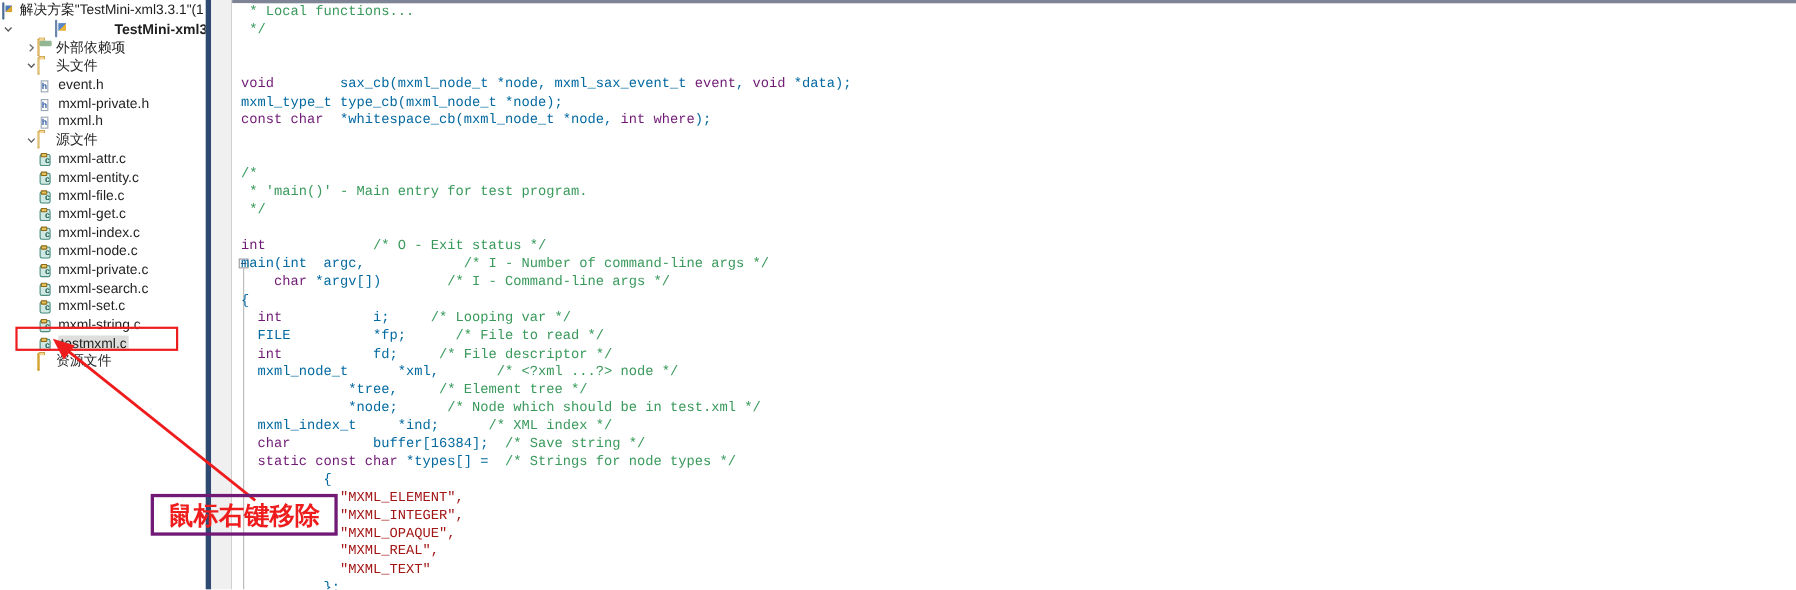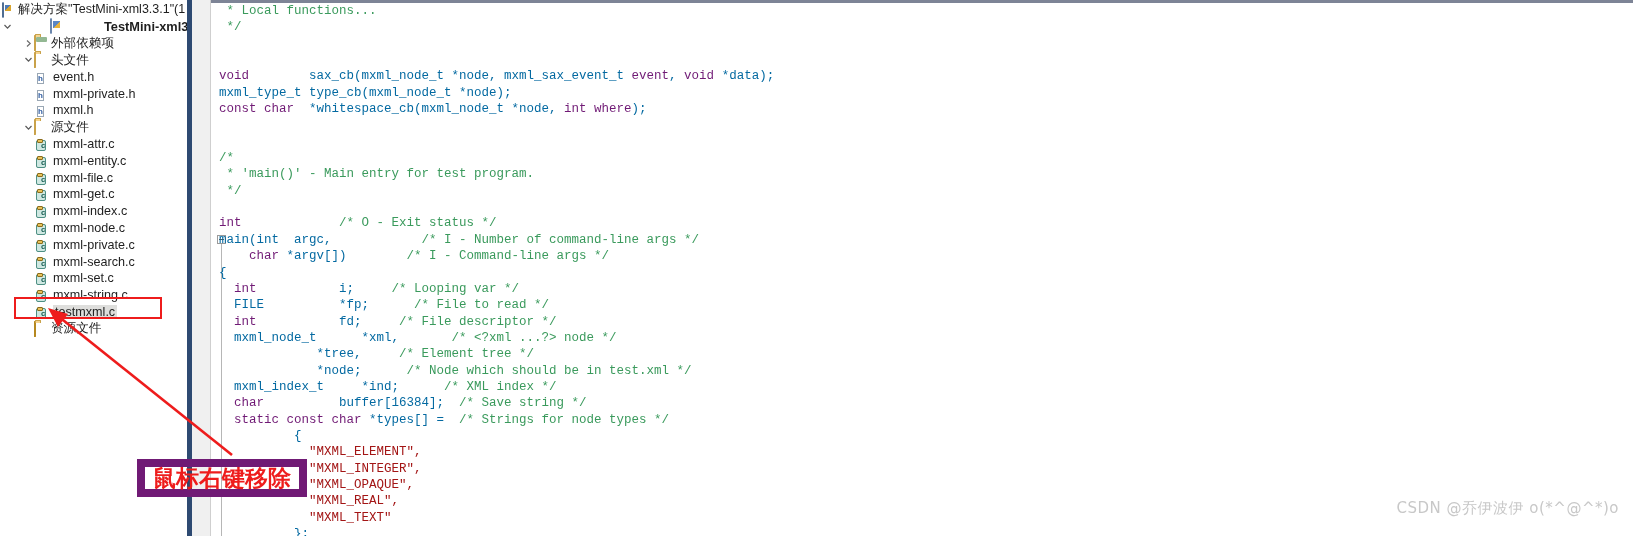--- a/index.html
+++ b/index.html
@@ -147,22 +147,22 @@
     position:absolute;left:10px;top:241px;width:1px;height:295px;background:#b6b6b6;
   }
 
   
   #red-box-file{
     position:absolute;left:14px;top:297px;width:148px;height:22px;
     border:2px solid #ee1c1c;box-sizing:border-box;pointer-events:none;
   }
   #red-box-note{
     position:absolute;left:137px;top:449px;width:170px;height:38px;
-    border:8px solid #701a75;box-sizing:border-box;
-    display:flex;align-items:center;justify-content:center;margin-top:10px;
+    border:3px solid #701a75;box-sizing:border-box;
+    display:flex;align-items:center;justify-content:center;
   }
   #red-note-text{
     font-family:"DejaVu Sans","Liberation Sans",sans-serif;
     font-size:23px;font-weight:bold;color:#ee1c1c;white-space:nowrap;letter-spacing:0px;
   }
   #red-arrow{position:absolute;left:0;top:0;width:340px;height:536px;pointer-events:none;}
 
   
   #watermark{
     position:absolute;right:14px;bottom:18px;
@@ -312,15 +312,14 @@
 
   <svg id="red-arrow" viewBox="0 0 340 536">
     <line x1="232" y1="455" x2="58" y2="316" stroke="#ee1c1c" stroke-width="2.6"></line>
     <polygon points="48,308 68,314 58,327" fill="#ee1c1c"></polygon>
   </svg>
 
   <div id="red-box-note">
     <span id="red-note-text">鼠标右键移除</span>
   </div>
 
-  <div id="watermark">CSDN @乔伊波伊 o(*^@^*)o</div>
 
 </div>
 
 </body></html>

